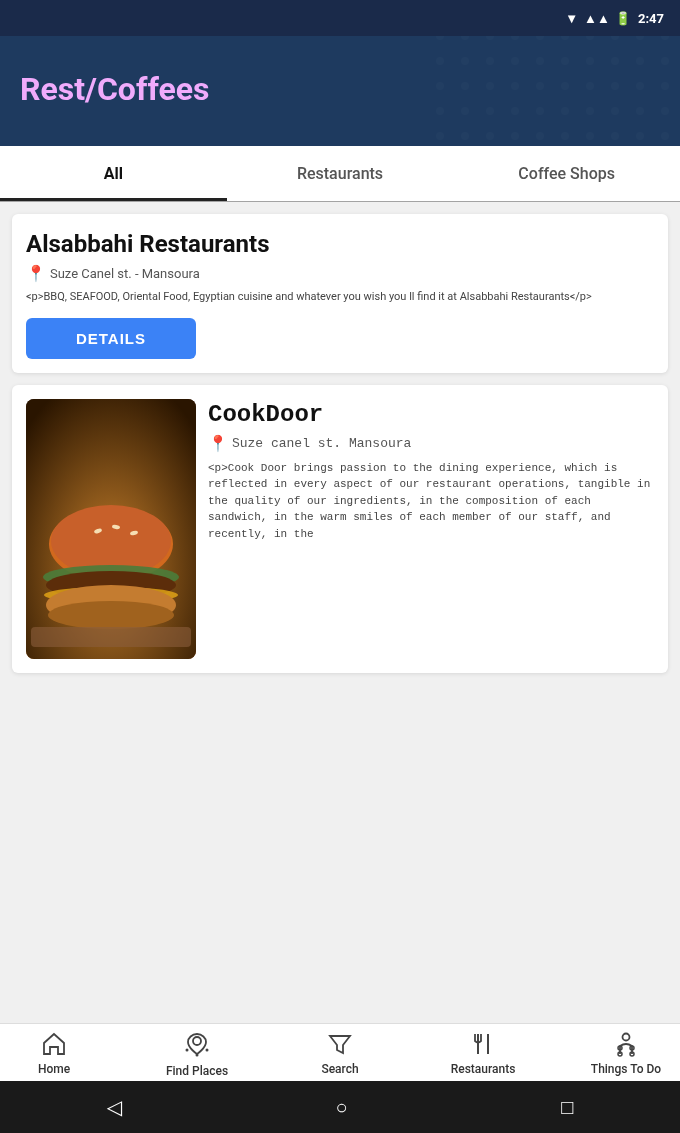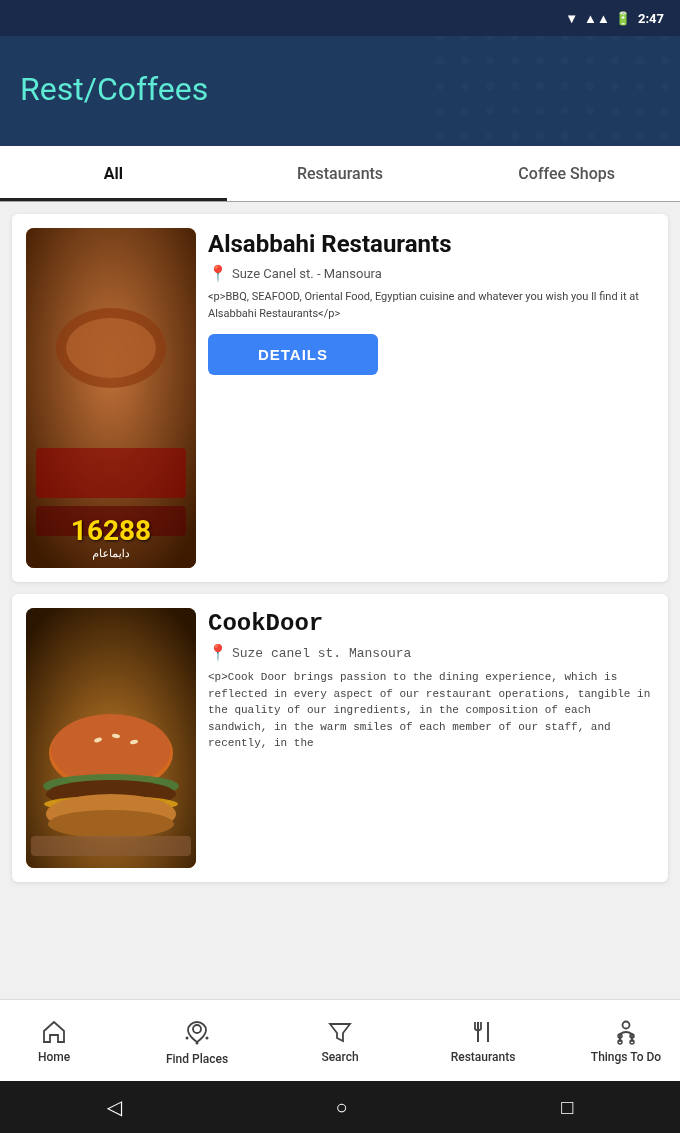--- a/index.html
+++ b/index.html
@@ -44,23 +44,23 @@
     }
     .header-dots {
       position: absolute;
       right: -20px;
       top: -20px;
       width: 280px;
       height: 140px;
       opacity: 0.35;
     }
     .header-title {
-      color: #5eead4;
+      color: #f0abfc;
       font-size: 32px;
-      font-weight: normal;
+      font-weight: bold;
       z-index: 1;
     }
 
     
     .tabs {
       background: white;
       display: flex;
       border-bottom: 1px solid #a3a3a3;
     }
     .tab {
@@ -148,21 +148,21 @@
       letter-spacing: 1px;
       cursor: pointer;
       text-align: center;
       margin-top: 6px;
       width: 170px;
     }
 
     
     .bottom-nav {
       background: white;
-      height: 82px;
+      height: 58px;
       display: flex;
       border-top: 1px solid #ddd;
       gap: 35px;
     }
     .nav-item {
       flex: 1;
       display: flex;
       flex-direction: column;
       align-items: center;
       justify-content: center;
@@ -327,40 +327,20 @@
     <span>Restaurants</span>
   </div>
   <div class="tab">
     <span>Coffee Shops</span>
   </div>
 </div>
 
 <div class="content">
 
   <div class="card">
-    <div class="restaurant-img">
-
-      <svg width="170" height="340" viewBox="0 0 170 340" style="position:absolute;top:0;left:0;">
-        <defs>
-          <radialGradient id="bg1" cx="50%" cy="40%" r="70%">
-            <stop offset="0%" stop-color="#c4733a"></stop>
-            <stop offset="100%" stop-color="#3d1a00"></stop>
-          </radialGradient>
-        </defs>
-        <rect width="170" height="340" fill="url(#bg1)"></rect>
-
-        <ellipse cx="85" cy="120" rx="55" ry="40" fill="#8B3a10" opacity="0.7"></ellipse>
-        <ellipse cx="85" cy="120" rx="45" ry="30" fill="#c4733a" opacity="0.5"></ellipse>
-
-        <rect x="10" y="220" width="150" height="50" rx="4" fill="#8B0000" opacity="0.6"></rect>
-        <rect x="10" y="278" width="150" height="30" rx="4" fill="#5a0000" opacity="0.6"></rect>
-      </svg>
-      <span class="img-text">16288</span>
-      <span class="img-sub">دايماعام</span>
-    </div>
     <div class="card-info">
       <div class="card-title">Alsabbahi Restaurants</div>
       <div class="card-location">
         <span class="location-pin">📍</span>
         <span>Suze Canel st. - Mansoura</span>
       </div>
       <div class="card-description">
         &lt;p&gt;BBQ, SEAFOOD, Oriental Food, Egyptian cuisine and whatever you wish you  ll find it at Alsabbahi Restaurants&lt;/p&gt;
       </div>
       <button class="details-btn">DETAILS</button>

